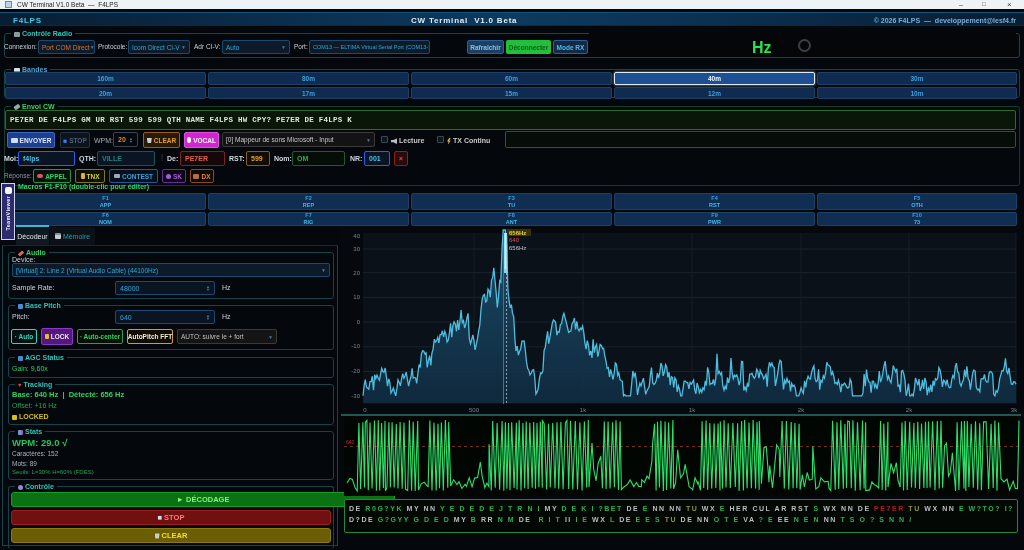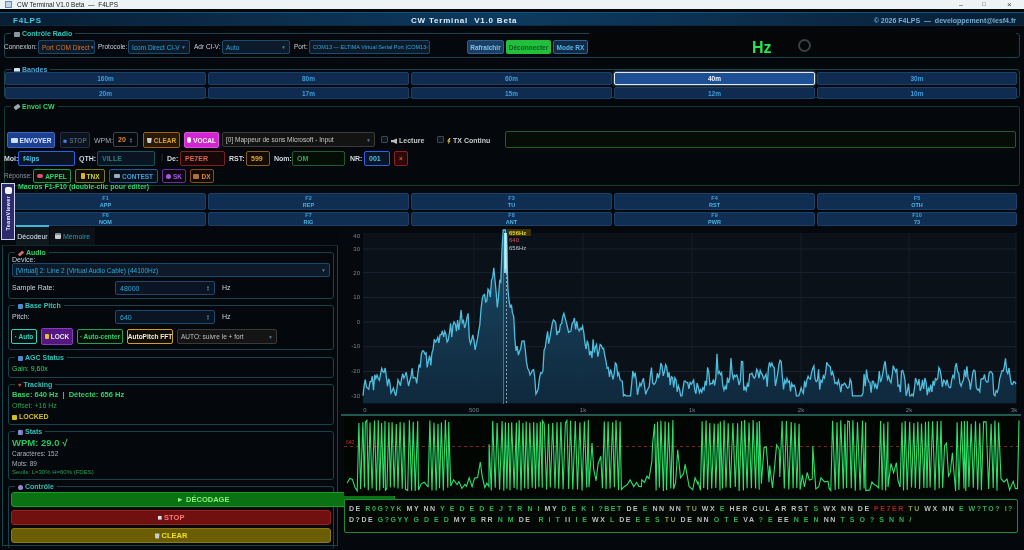--- a/index.html
+++ b/index.html
@@ -78,20 +78,21 @@
 <div class="band" style="left:817px;top:72px;width:200px;height:13px;">30m</div>
 <div class="band" style="left:5px;top:87px;width:201px;height:12px;">20m</div>
 <div class="band" style="left:208px;top:87px;width:201px;height:12px;">17m</div>
 <div class="band" style="left:411px;top:87px;width:201px;height:12px;">15m</div>
 <div class="band" style="left:614px;top:87px;width:201px;height:12px;">12m</div>
 <div class="band" style="left:817px;top:87px;width:200px;height:12px;">10m</div>
 
 <fieldset style="left:4px;top:103px;width:1016px;height:83px;border-color:#143c2a;">
 <legend style="color:#2dd46a;"><span class="blob" style="width:6px;height:4px;background:#9aa8b0;transform:rotate(-35deg);"></span>Envoi CW</legend>
 </fieldset>
+<div class="abs" style="left:5px;top:110px;width:1011px;height:20px;background:#0a1608;border:1px solid #2c6b2c;border-radius:2px;color:#d9e7d9;font-family:'Liberation Mono',monospace;font-weight:bold;font-size:7.5px;line-height:18px;padding:0 4px;letter-spacing:0.25px;white-space:nowrap;overflow:hidden;">PE7ER DE F4LPS GM UR RST 599 599 QTH NAME F4LPS HW CPY? PE7ER DE F4LPS K</div>
 
 <div class="btn" style="left:7px;top:132px;width:48px;height:16px;background:#1c3f8f;border:1px solid #3b66c4;color:#dfe9ff;"><span class="blob" style="width:7px;height:5px;background:#cfe0ff;"></span>ENVOYER</div>
 <div class="btn" style="left:60px;top:132px;width:30px;height:16px;background:#0c131c;border:1px solid #233243;color:#4a6275;"><span style="color:#3b82f6;margin-right:2px;">■</span>STOP</div>
 <div class="abs lbl" style="left:94px;top:137px;color:#9fb0ba;">WPM:</div>
 <div class="inp" style="left:113px;top:132px;width:25px;height:15px;border:1px solid #3a4450;color:#e0892d;background:#05080c;">20<span class="spin">▲<br>▼</span></div>
 <div class="btn" style="left:143px;top:132px;width:37px;height:16px;background:#281a07;border:1px solid #9a6012;color:#e0a030;"><span class="blob" style="width:5px;height:6px;background:#c8cdd2;clip-path:polygon(0 15%,100% 15%,85% 100%,15% 100%);"></span>CLEAR</div>
 <div class="btn" style="left:184px;top:132px;width:35px;height:16px;background:#cf26cf;border:1px solid #e24ae2;color:#fff;"><span class="blob" style="width:4px;height:6px;background:#f8f0f8;border-radius:2px;"></span>VOCAL</div>
 <div class="sel" style="left:222px;top:132px;width:153px;height:15px;background:#131313;border-color:#3a3a3a;color:#c8c8c8;">[0] Mappeur de sons Microsoft - Input<span class="car">▼</span></div>
 <div class="chk" style="left:381px;top:136px;"></div>
 <div class="abs lbl" style="left:391px;top:137px;color:#c8c8c8;"><span class="blob" style="width:6px;height:6px;background:#b8bdc2;clip-path:polygon(0 30%,40% 30%,100% 0,100% 100%,40% 70%,0 70%);"></span><b>Lecture</b></div>

